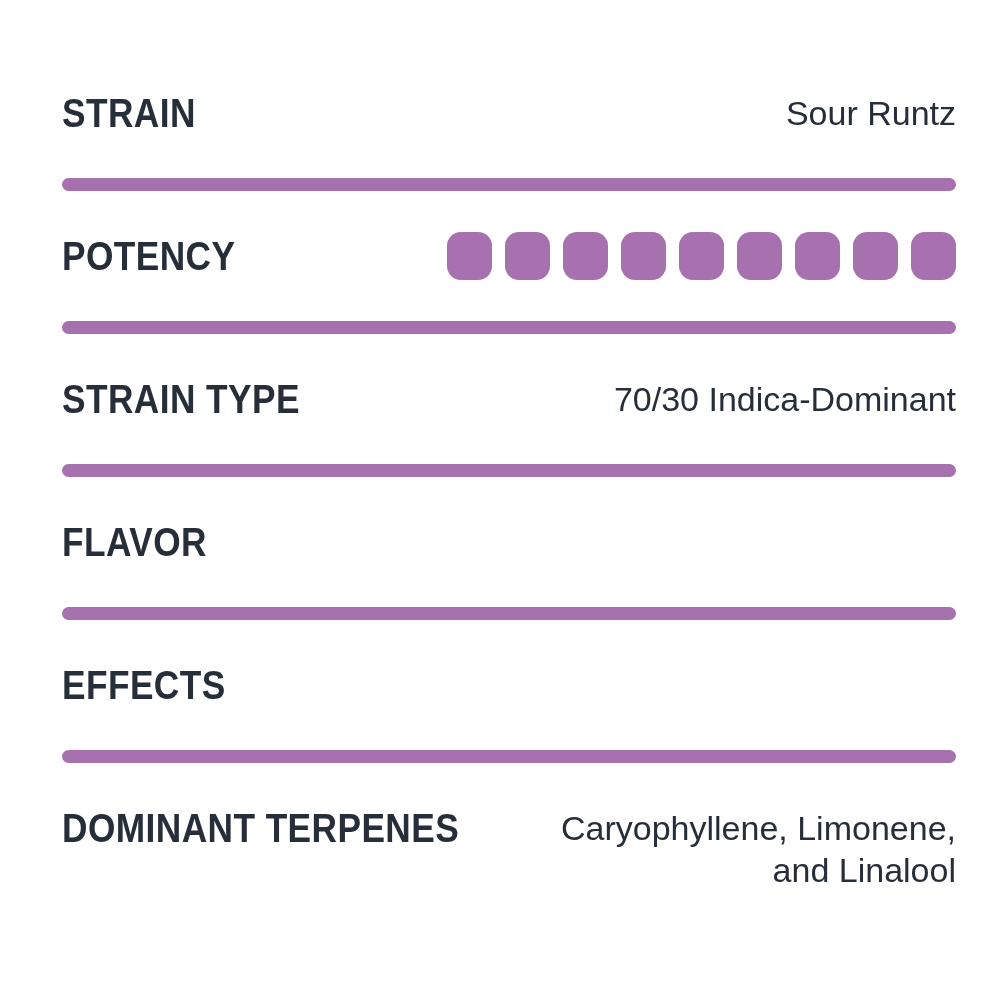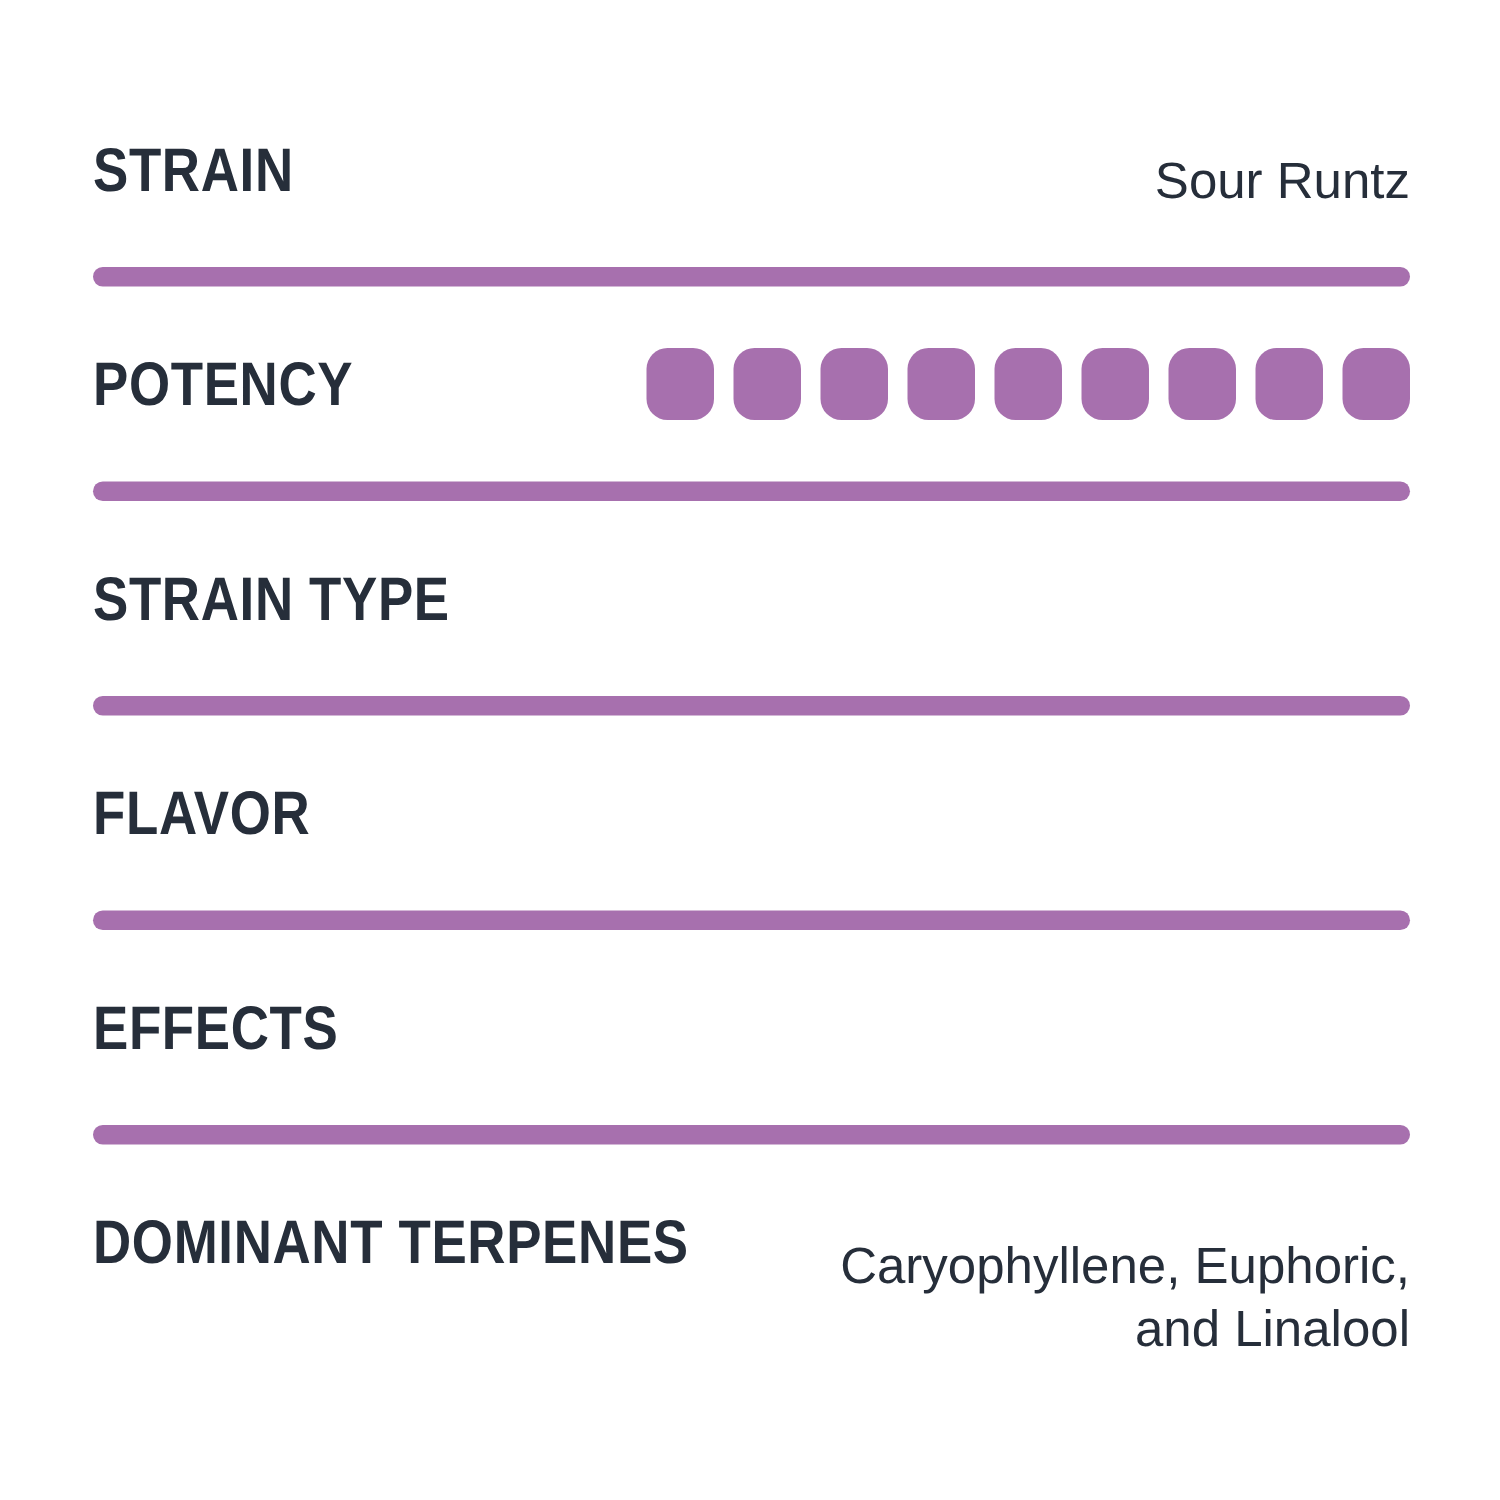--- a/index.html
+++ b/index.html
@@ -13,21 +13,21 @@
     padding: 0;
     width: 1000px;
     height: 1000px;
     background: var(--bg);
     font-family: "Liberation Sans", sans-serif;
     overflow: hidden;
   }
   .card {
     width: 1000px;
     height: 1000px;
-    padding: 48px 60px 0 62px;
+    padding: 48px 44px 0 62px;
   }
   .row {
     display: flex;
     justify-content: space-between;
     align-items: center;
     height: 130px;
   }
   .label {
     font-size: 41px;
     font-weight: 700;
@@ -37,21 +37,20 @@
     transform: scaleX(0.86);
     transform-origin: left center;
   }
   .value {
     font-size: 34px;
     font-weight: 400;
     color: var(--text);
     text-align: right;
     line-height: 42px;
     white-space: pre-line;
-    margin-top: 16px;
   }
   .divider {
     height: 13px;
     border-radius: 7px;
     background: var(--accent);
   }
   .meter {
     display: flex;
     gap: 13px;
   }
@@ -94,35 +93,36 @@
         <div class="dot"></div>
         <div class="dot"></div>
         <div class="dot"></div>
       </div>
   </div>
 
   <div class="divider"></div>
 
   <div class="row">
     <span class="label">STRAIN TYPE</span>
+    <span class="value">70/30 Indica-Dominant</span>
   </div>
 
   <div class="divider"></div>
 
   <div class="row">
     <span class="label">FLAVOR</span>
   </div>
 
   <div class="divider"></div>
 
   <div class="row">
     <span class="label">EFFECTS</span>
   </div>
 
   <div class="divider"></div>
 
   <div class="row row--terpenes">
     <span class="label">DOMINANT TERPENES</span>
-    <span class="value">Caryophyllene, Euphoric,
+    <span class="value">Caryophyllene, Limonene,
 and Linalool</span>
   </div>
 
 </div>
 
 </body></html>

